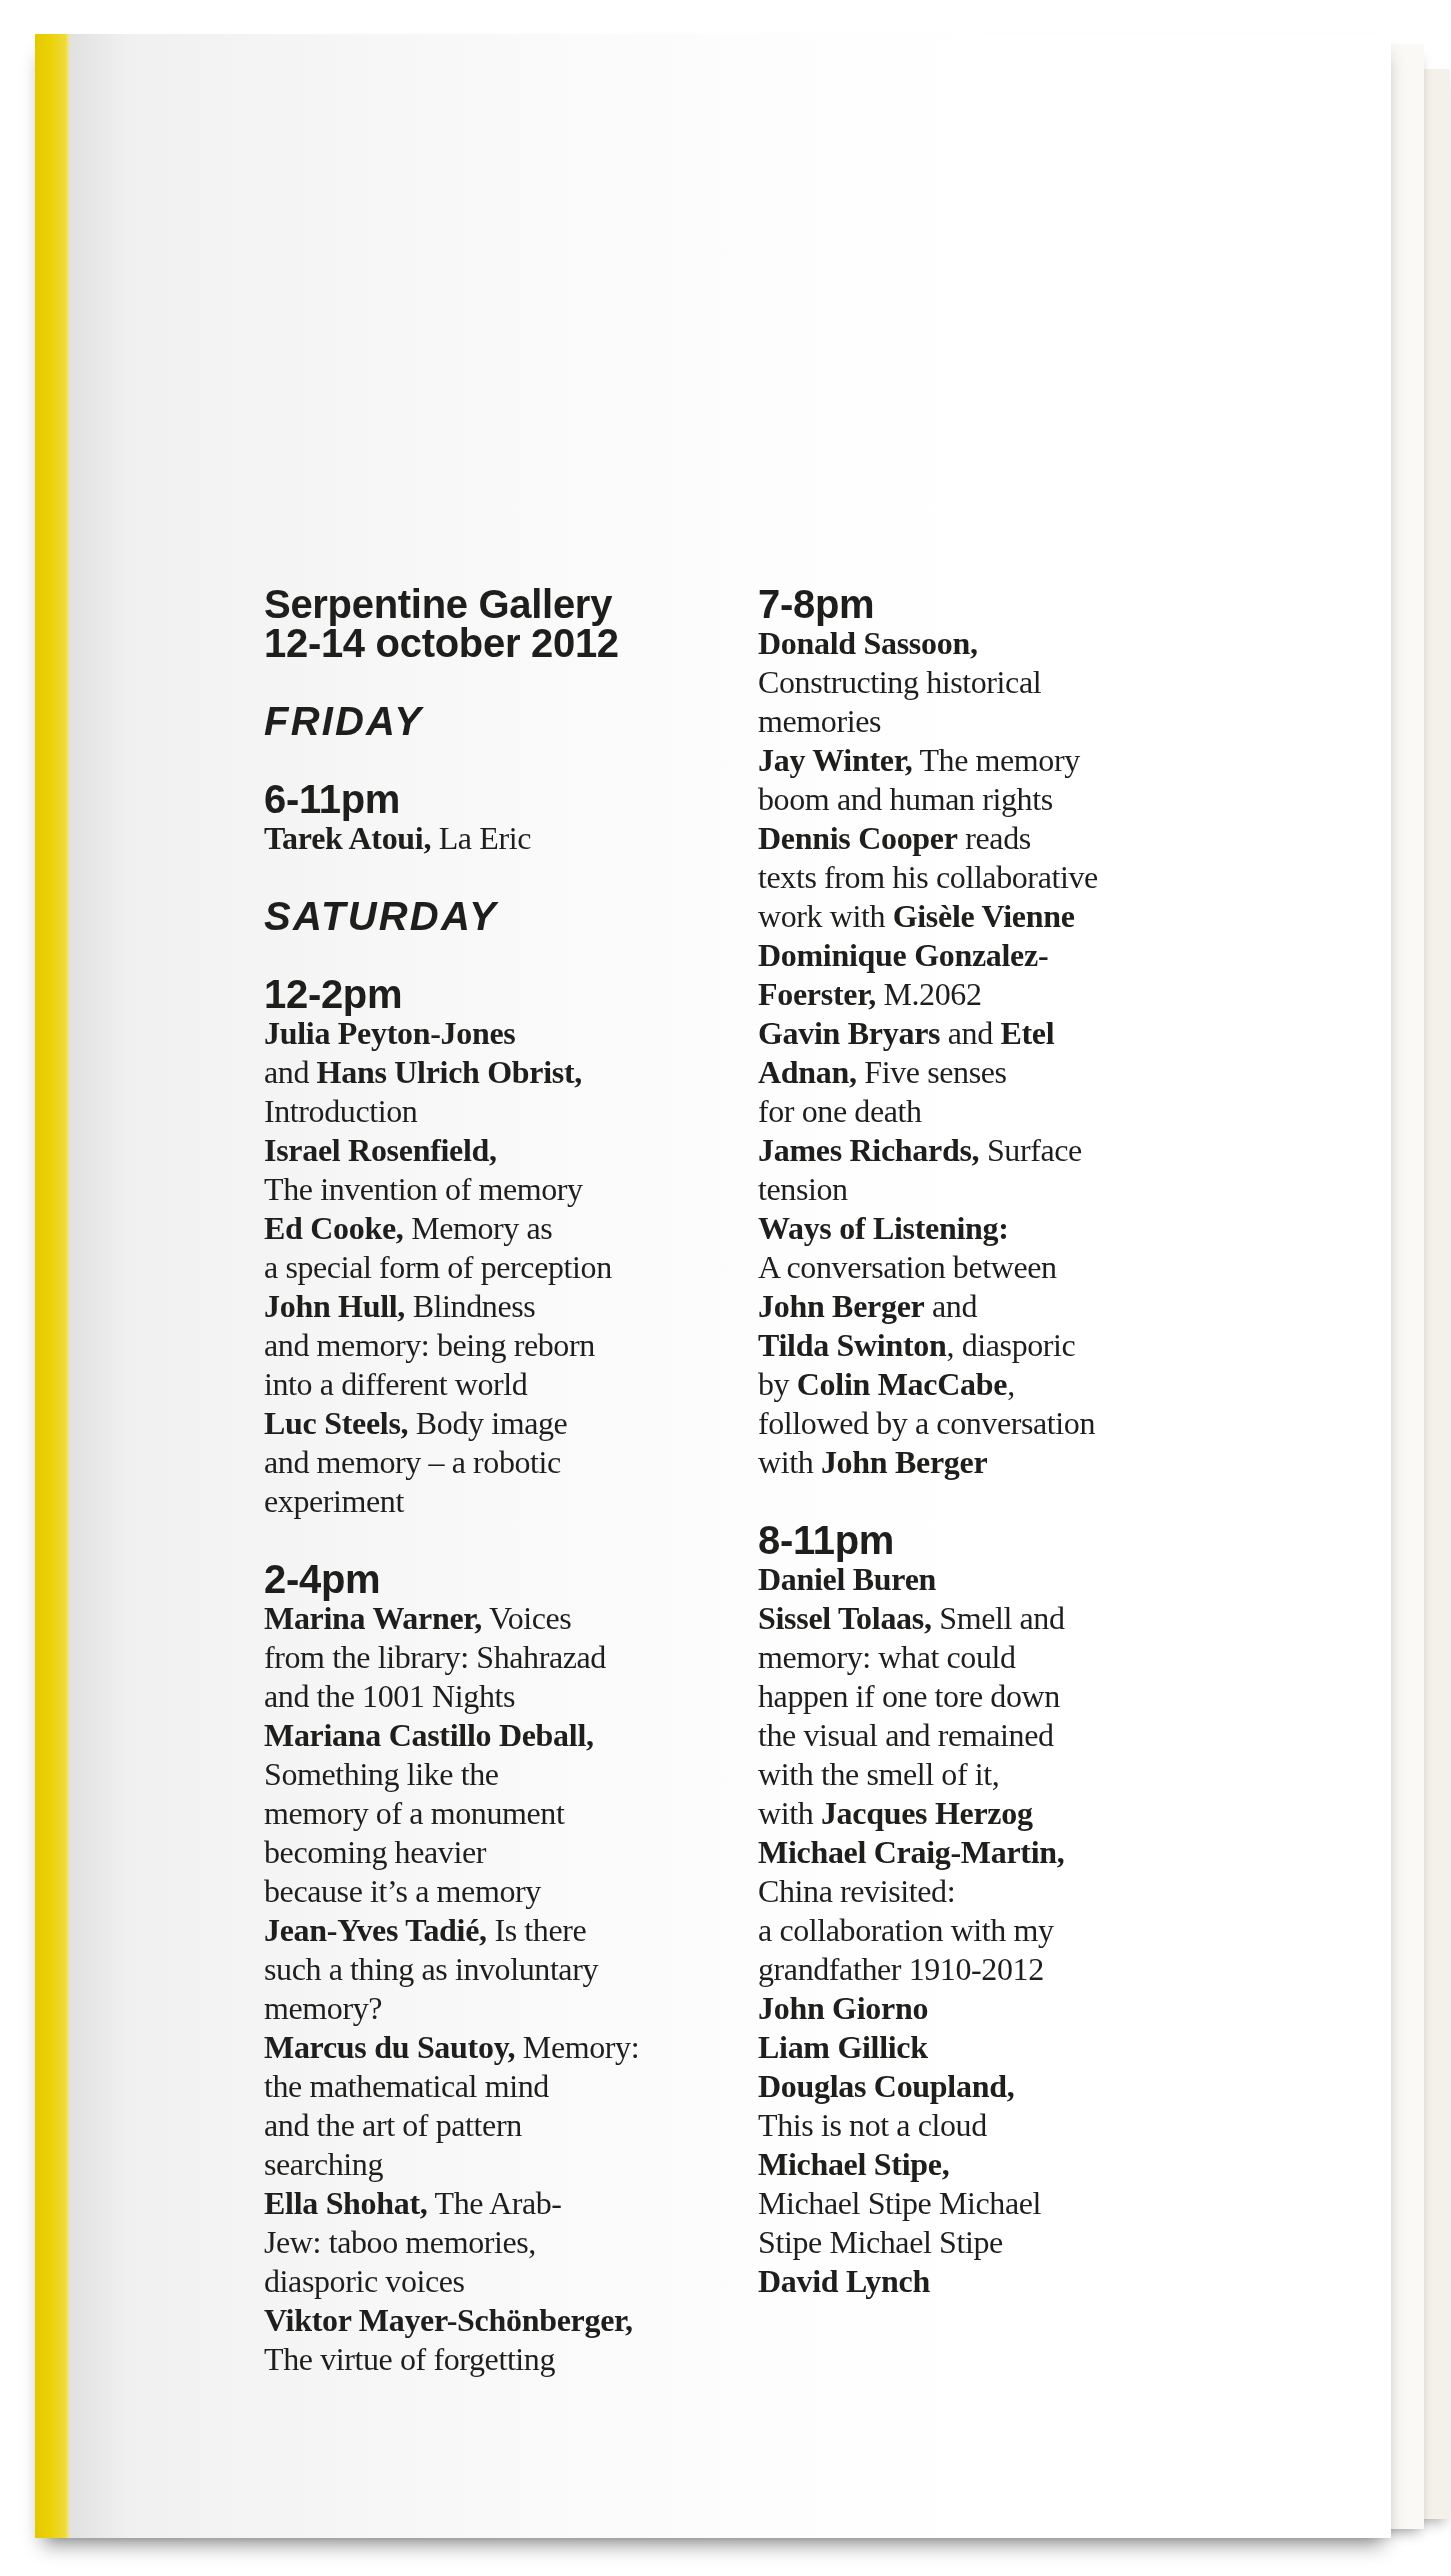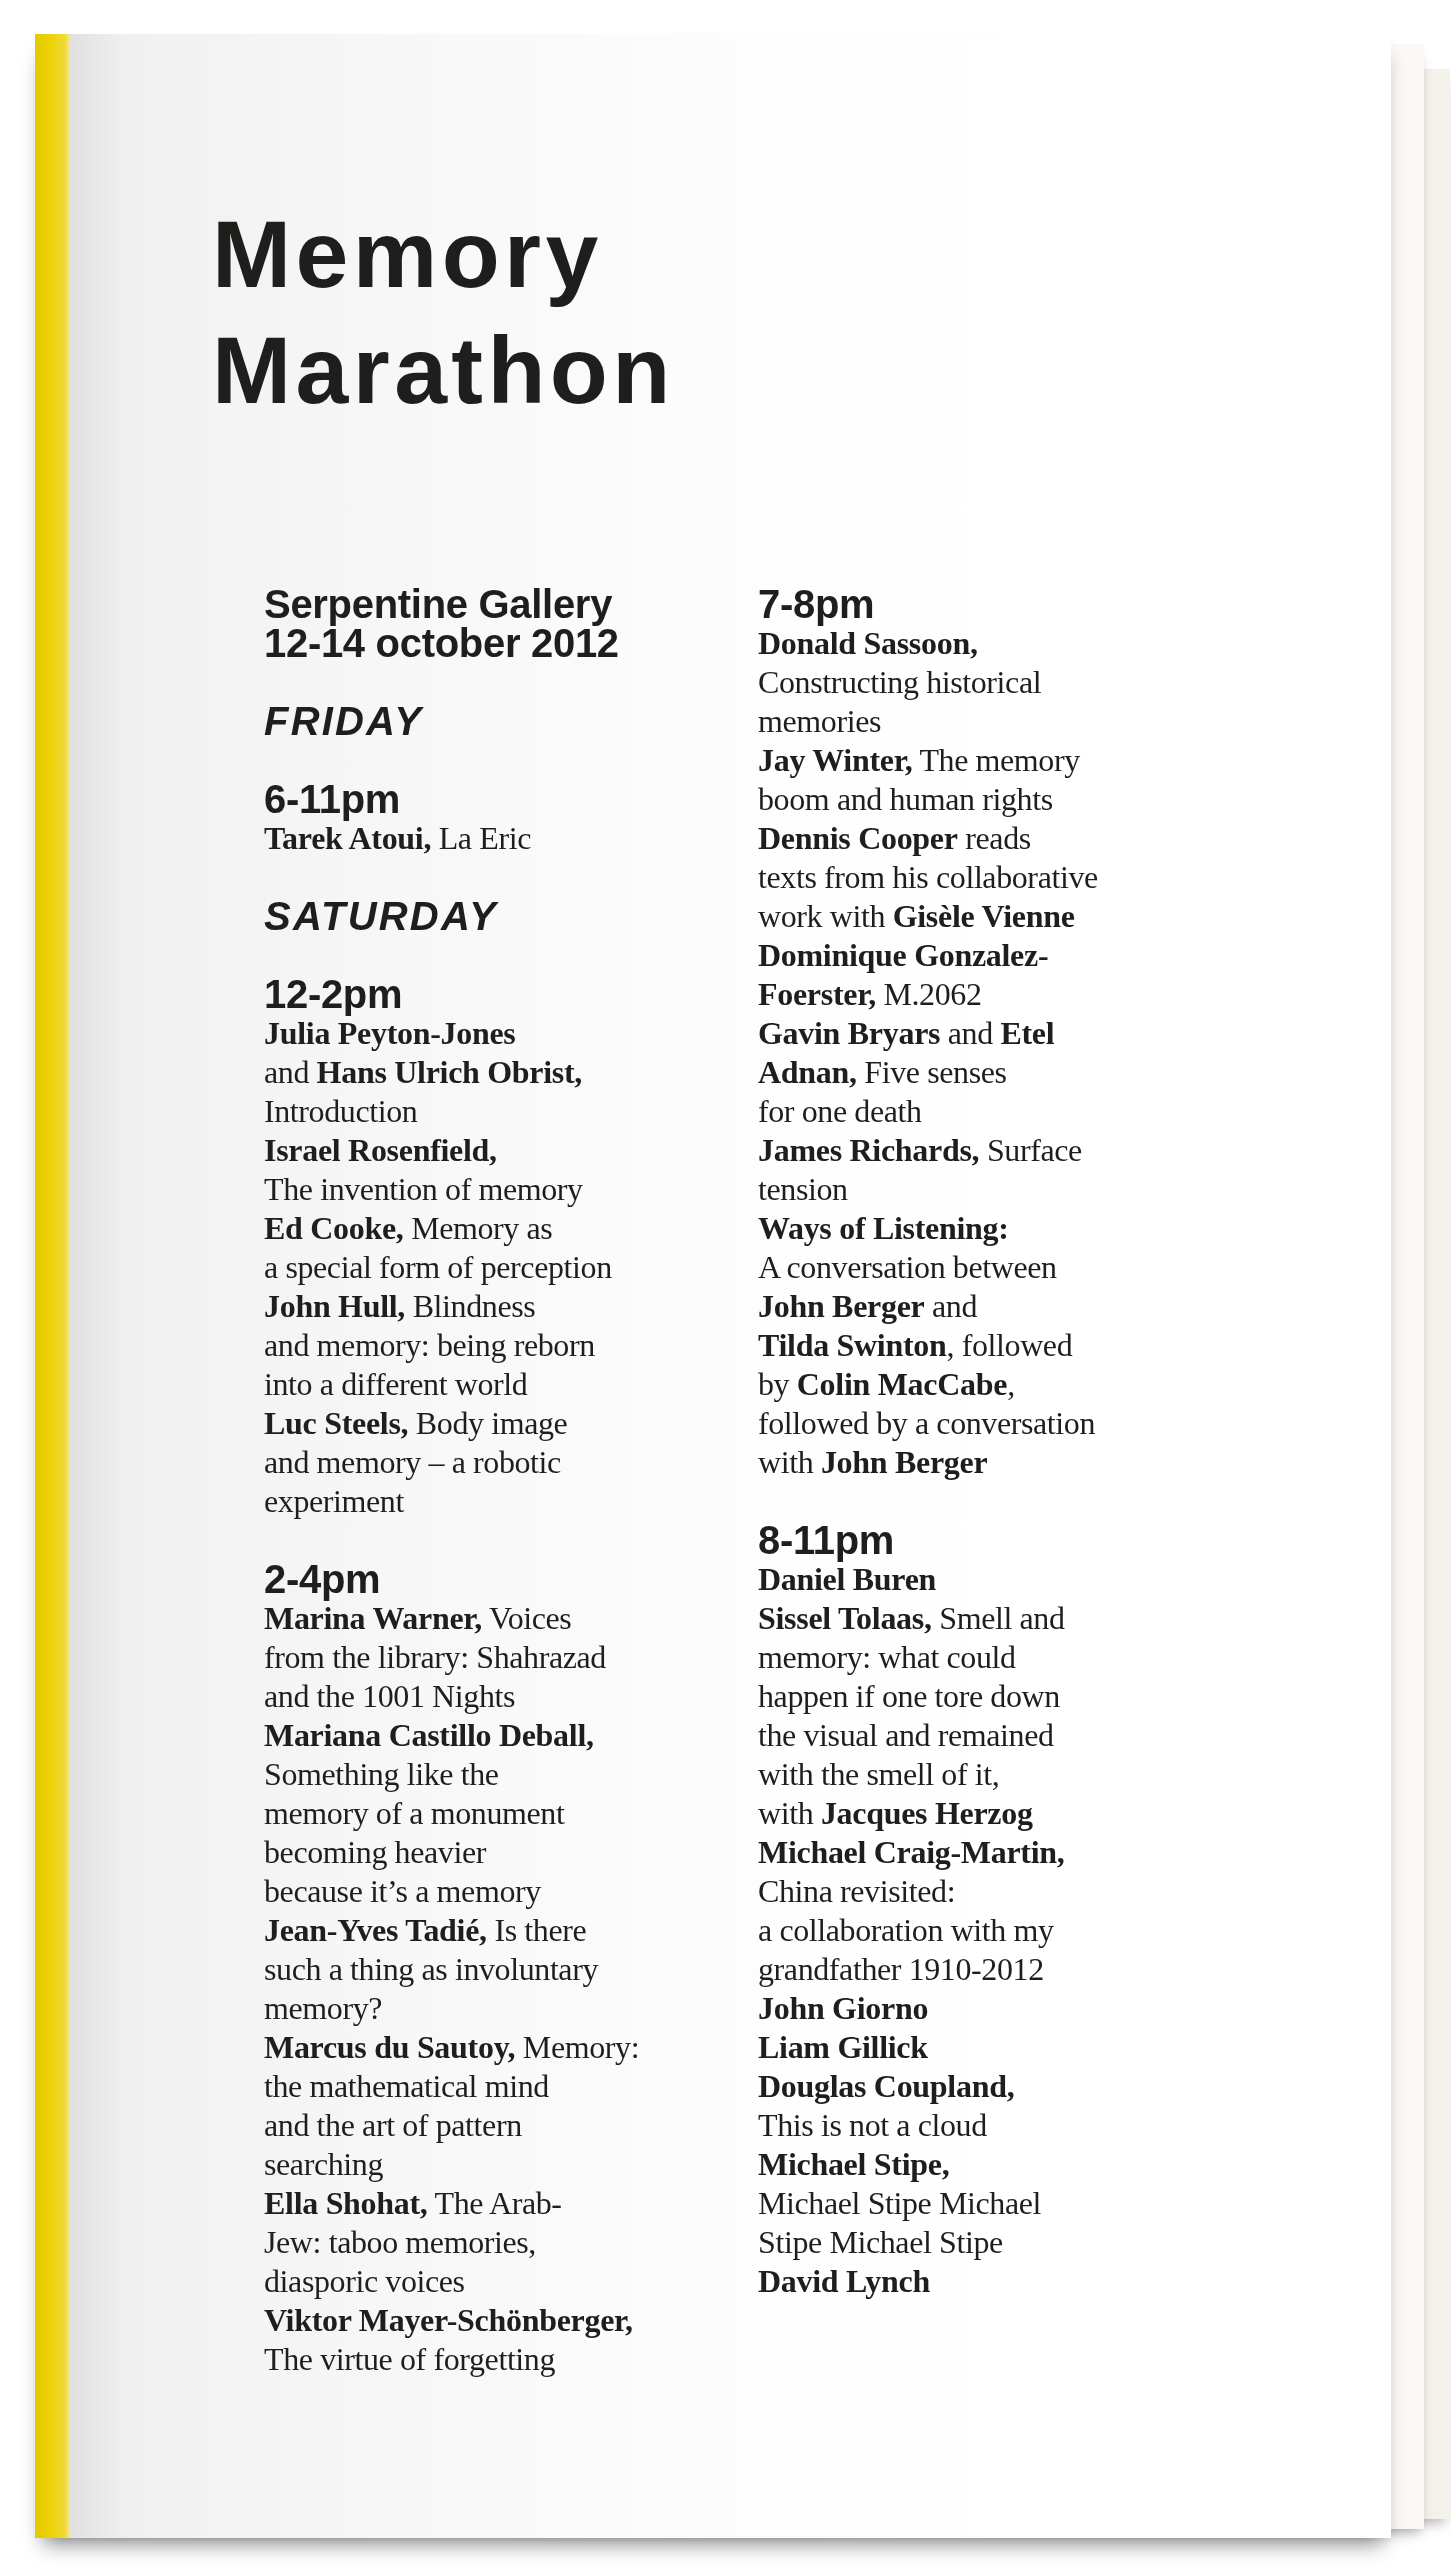--- a/index.html
+++ b/index.html
@@ -69,24 +69,20 @@
 </head>
 <body>
 
 <div class="canvas">
   <div class="sheet3"></div>
   <div class="sheet2"></div>
   <div class="sheet1">
     <div class="spine"></div>
     <div class="spine-soft"></div>
 
-    <div class="title">
-      <div>Memory</div>
-      <div>Marathon</div>
-    </div>
 
 
     <div class="col col-left">
         <div class="line sans">Serpentine Gallery</div>
         <div class="line sans">12-14 october 2012</div>
         <div class="line gap">&nbsp;</div>
         <div class="line sans sp">FRIDAY</div>
         <div class="line gap">&nbsp;</div>
         <div class="line sans">6-11pm</div>
         <div class="line serif"><span class="bd">Tarek Atoui,</span><span> La Eric</span></div>
@@ -143,21 +139,21 @@
         <div class="line serif"><span class="bd">Dominique Gonzalez-</span></div>
         <div class="line serif"><span class="bd">Foerster,</span><span> M.2062</span></div>
         <div class="line serif"><span class="bd">Gavin Bryars</span><span> and </span><span class="bd">Etel</span></div>
         <div class="line serif"><span class="bd">Adnan,</span><span> Five senses</span></div>
         <div class="line serif"><span>for one death</span></div>
         <div class="line serif"><span class="bd">James Richards,</span><span> Surface</span></div>
         <div class="line serif"><span>tension</span></div>
         <div class="line serif"><span class="bd">Ways of Listening:</span></div>
         <div class="line serif"><span>A conversation between</span></div>
         <div class="line serif"><span class="bd">John Berger</span><span> and</span></div>
-        <div class="line serif"><span class="bd">Tilda Swinton</span><span>, followed</span></div>
+        <div class="line serif"><span class="bd">Tilda Swinton</span><span>, diasporic</span></div>
         <div class="line serif"><span>by </span><span class="bd">Colin MacCabe</span><span>,</span></div>
         <div class="line serif"><span>followed by a conversation</span></div>
         <div class="line serif"><span>with </span><span class="bd">John Berger</span></div>
         <div class="line gap">&nbsp;</div>
         <div class="line sans">8-11pm</div>
         <div class="line serif"><span class="bd">Daniel Buren</span></div>
         <div class="line serif"><span class="bd">Sissel Tolaas,</span><span> Smell and</span></div>
         <div class="line serif"><span>memory: what could</span></div>
         <div class="line serif"><span>happen if one tore down</span></div>
         <div class="line serif"><span>the visual and remained</span></div>

